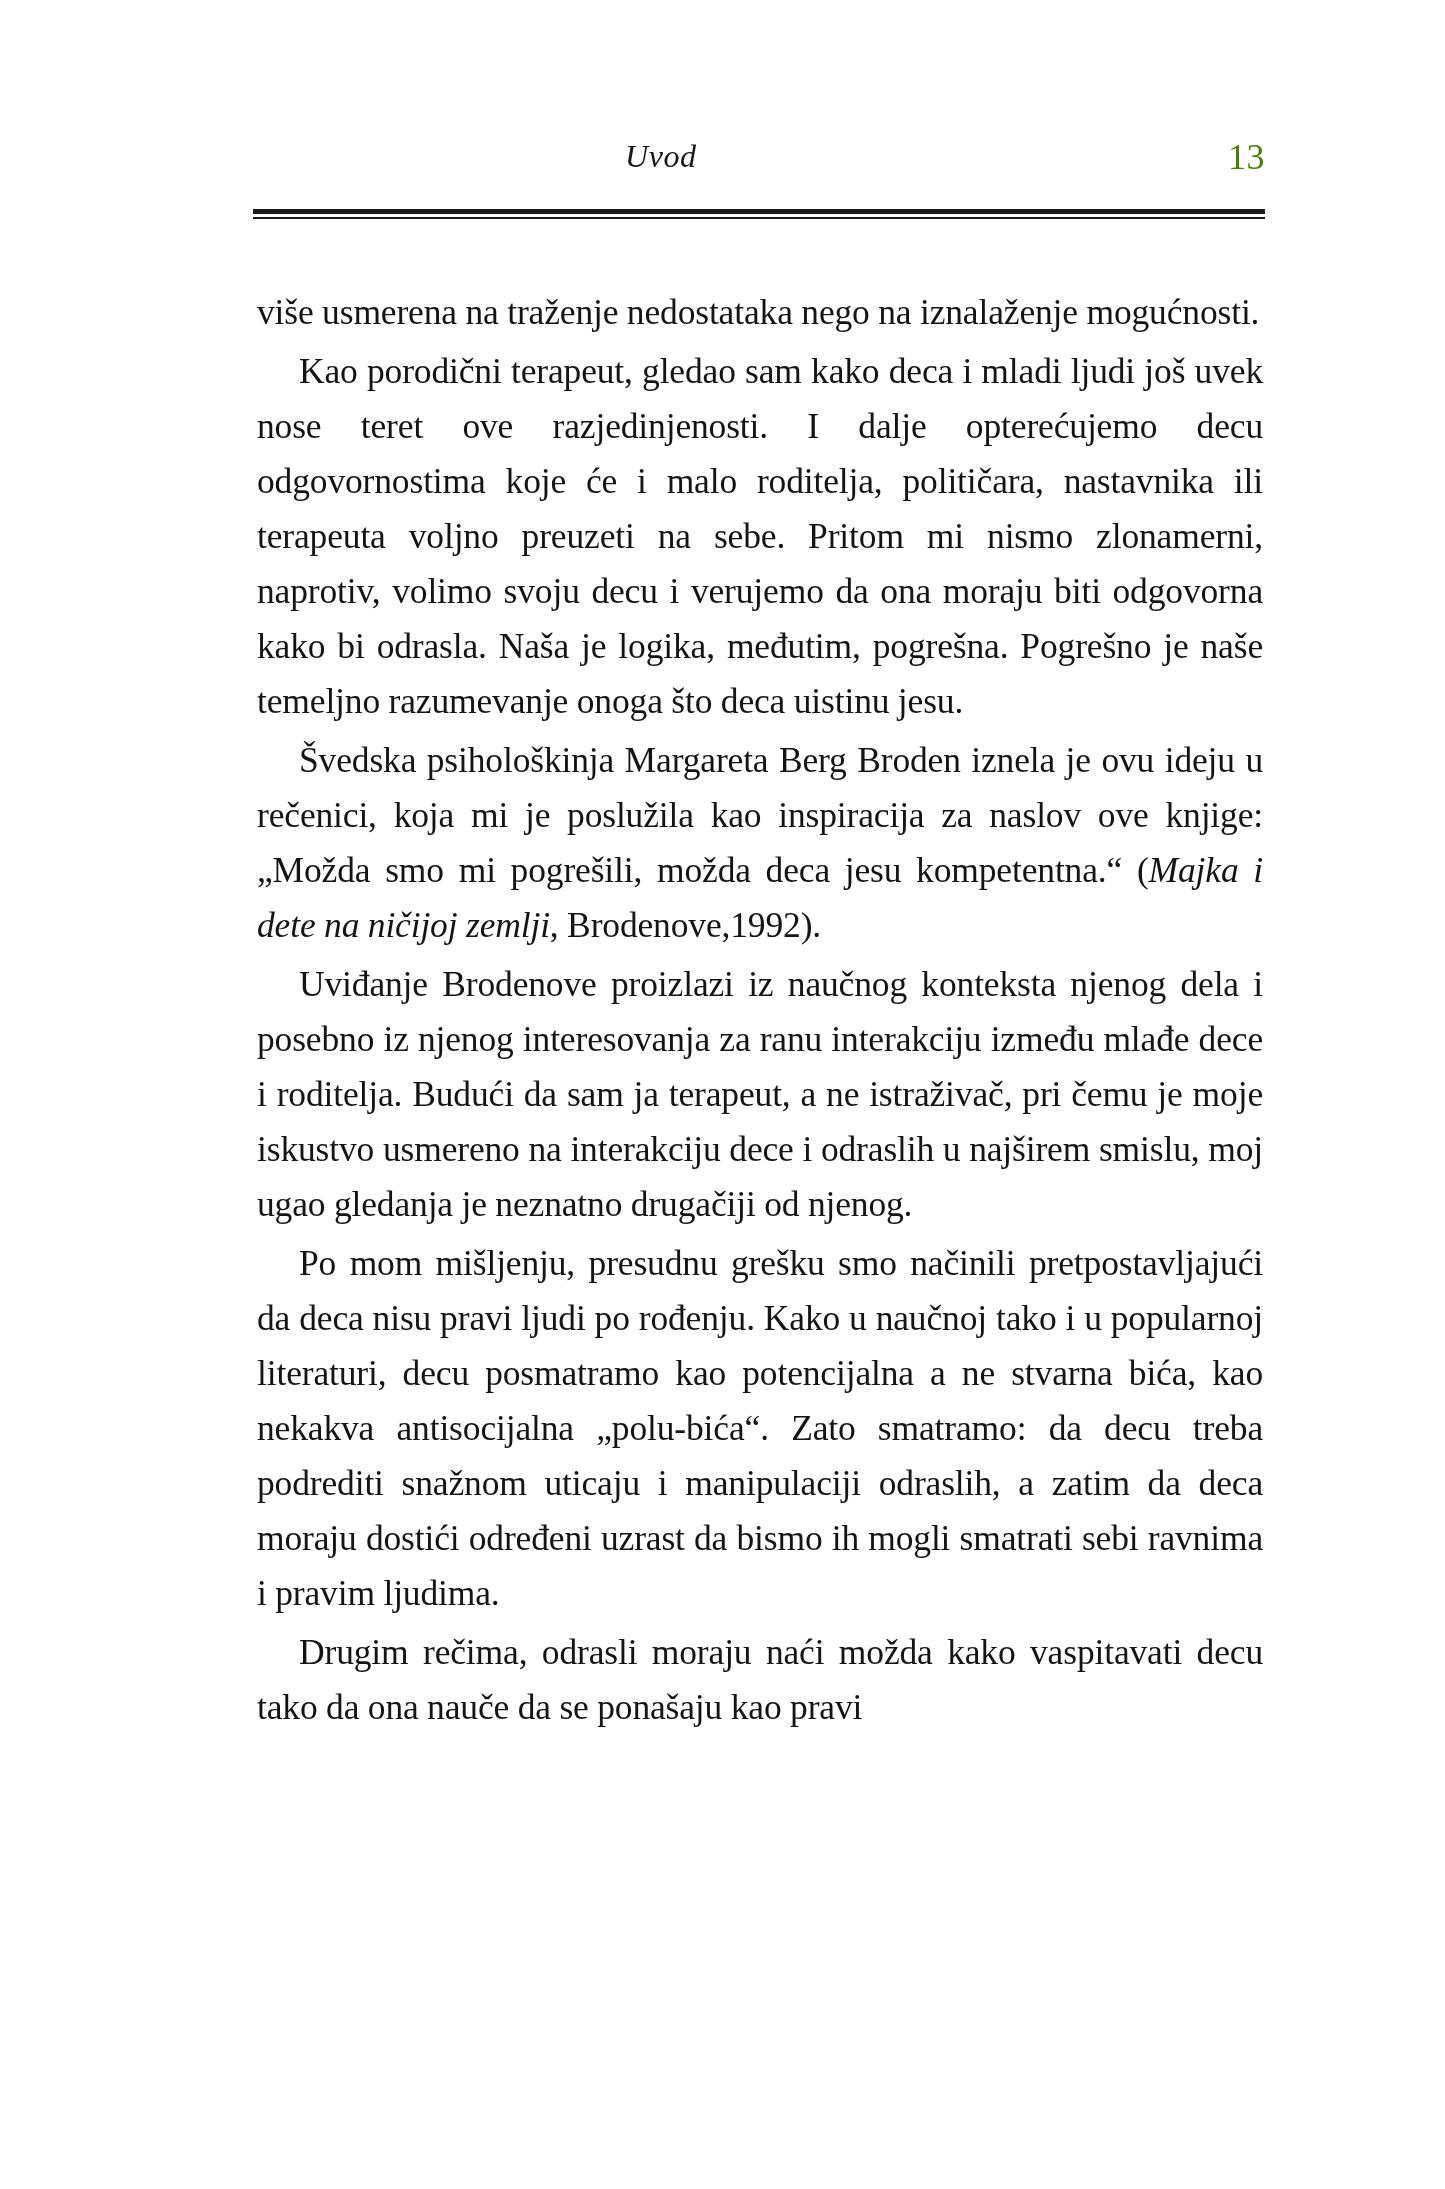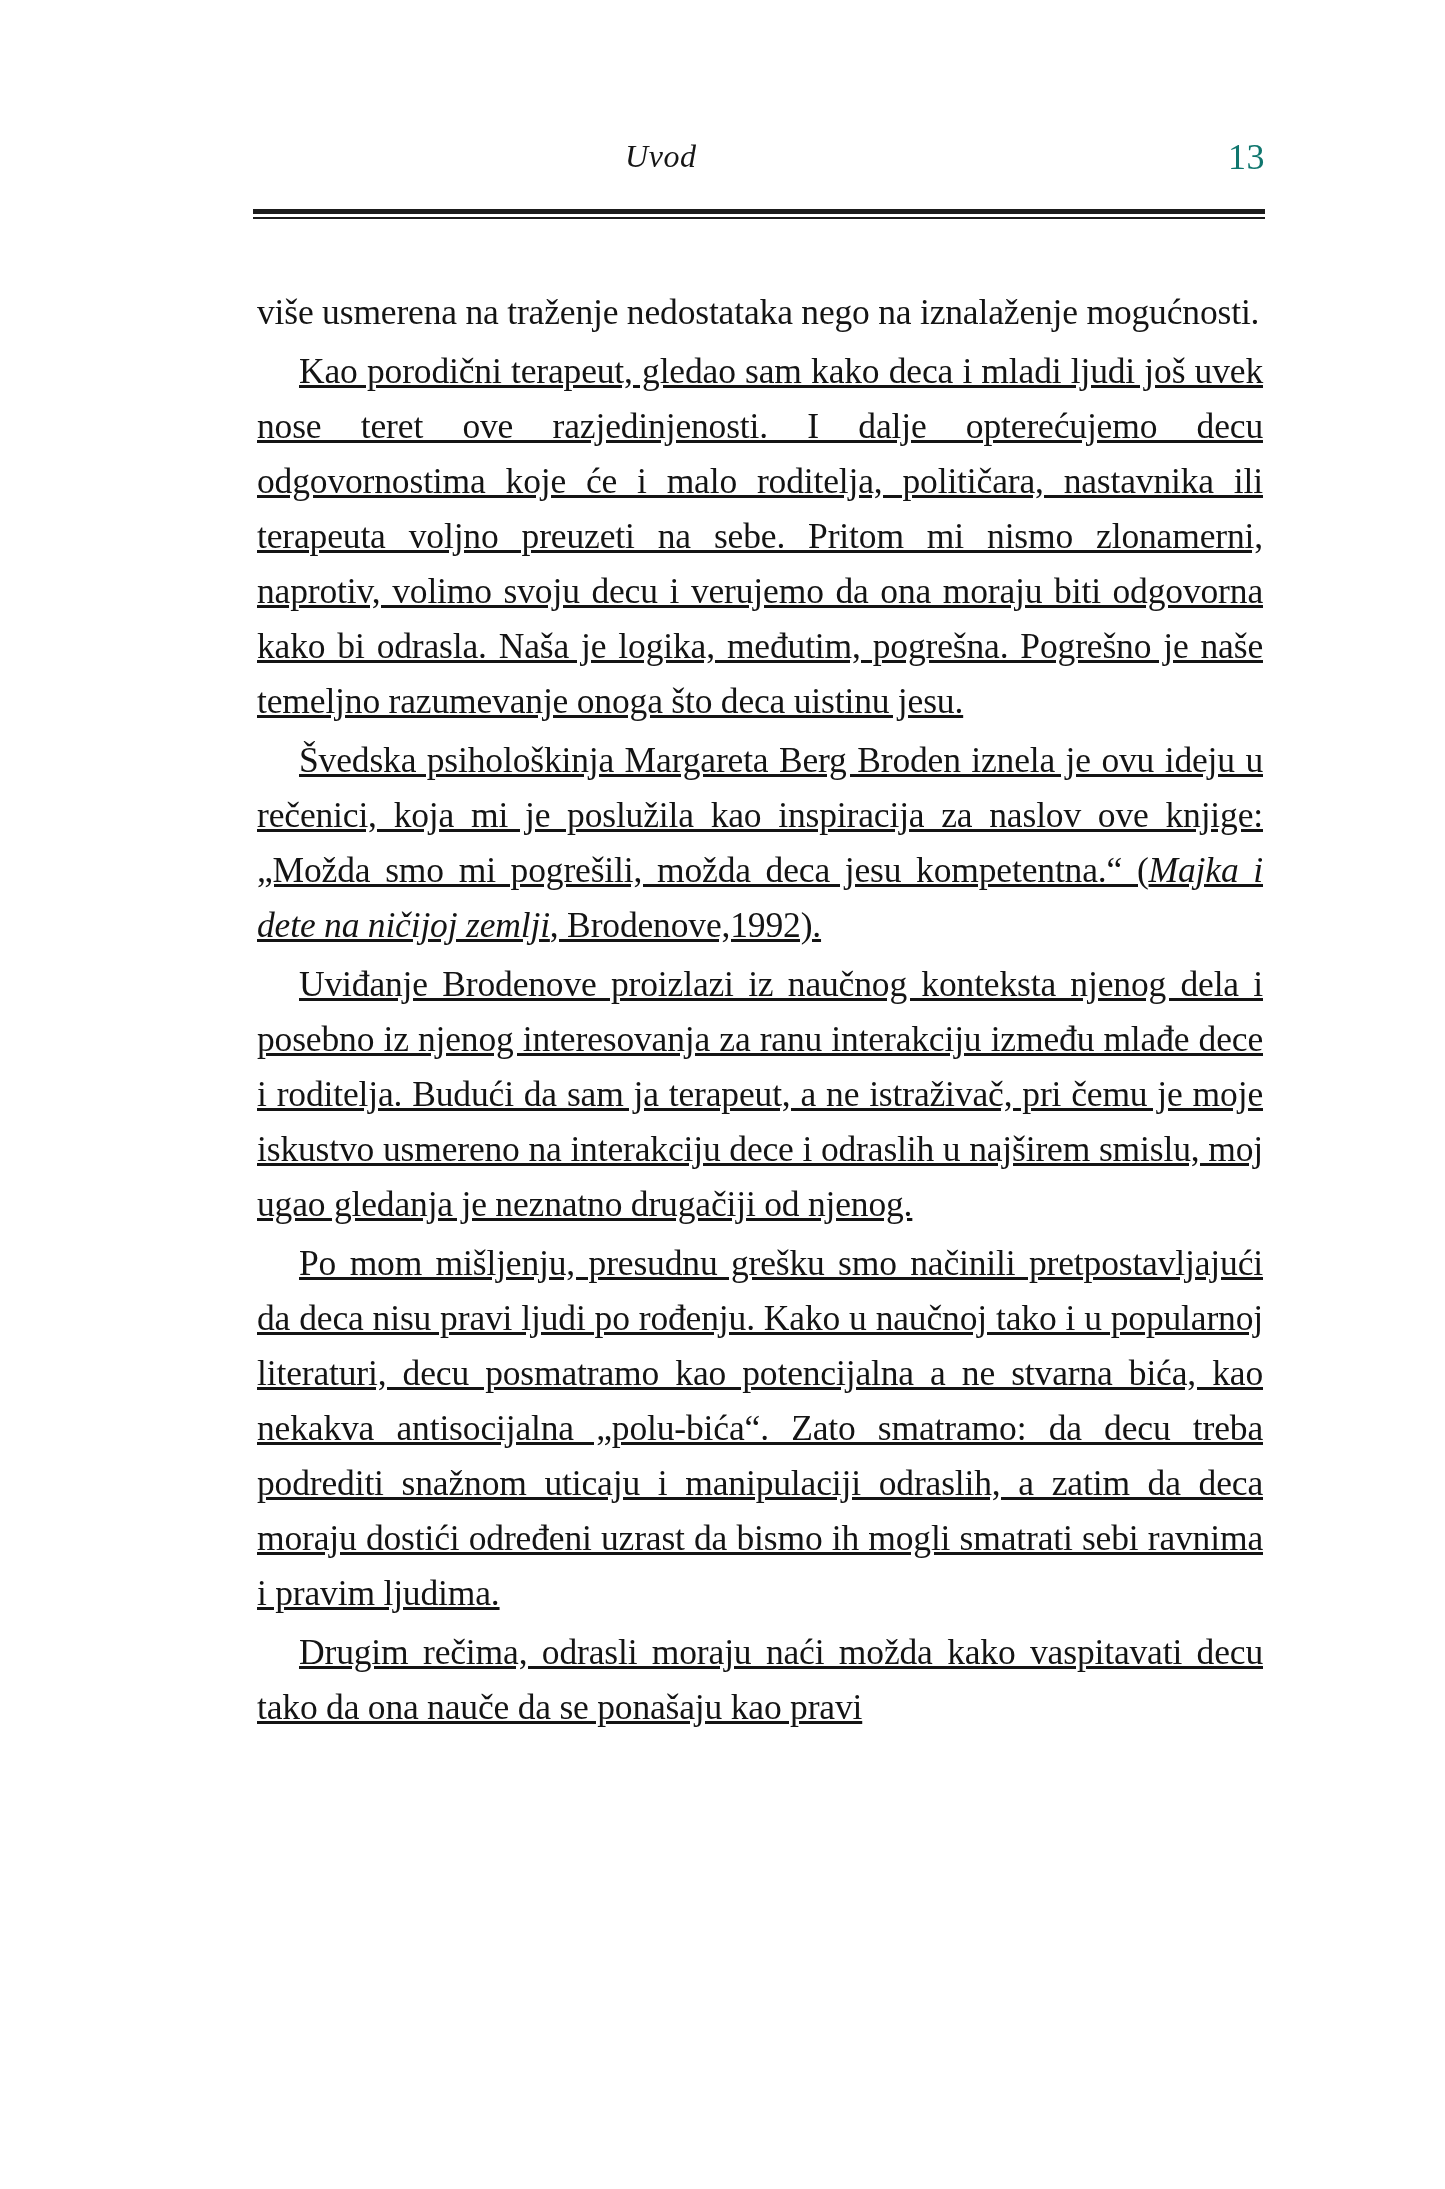--- a/index.html
+++ b/index.html
@@ -41,21 +41,21 @@
     font-size: 32px;
     letter-spacing: 0.6px;
     color: #161616;
     white-space: nowrap;
   }
   .runhead-folio {
     position: absolute;
     right: 0;
     top: -2px;
     font-size: 36px;
-    color: #0f766e;
+    color: #4d7c0f;
     letter-spacing: 0.5px;
     white-space: nowrap;
   }
 
   
   .rule {
     position: absolute;
     left: 253px;
     top: 209px;
     width: 1012px;
@@ -87,21 +87,20 @@
     line-height: 55px;
     text-align: justify;
     text-justify: inter-word;
     word-spacing: -0.2px;
     letter-spacing: -0.15px;
     hyphens: manual;
     -webkit-hyphens: manual;
   }
   p.para.indent {
     text-indent: 42px;
-    text-decoration: underline;
   }
   p.para.noindent {
     text-indent: 0;
   }
   .ital {
     font-style: italic;
   }
 </style>
 </head>
 <body>

